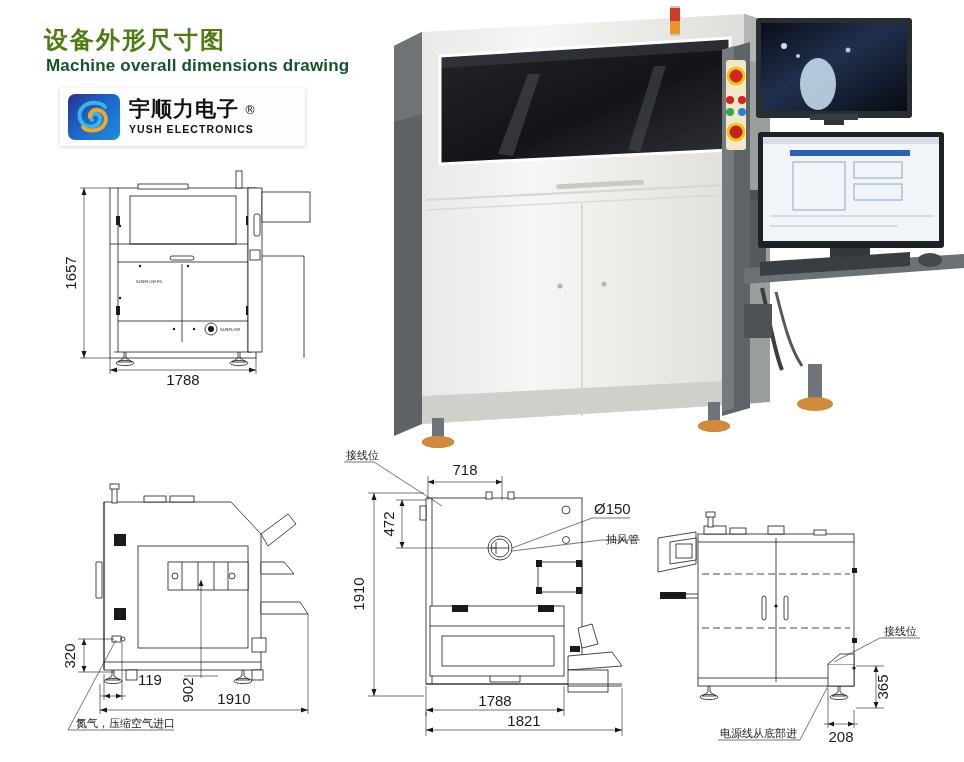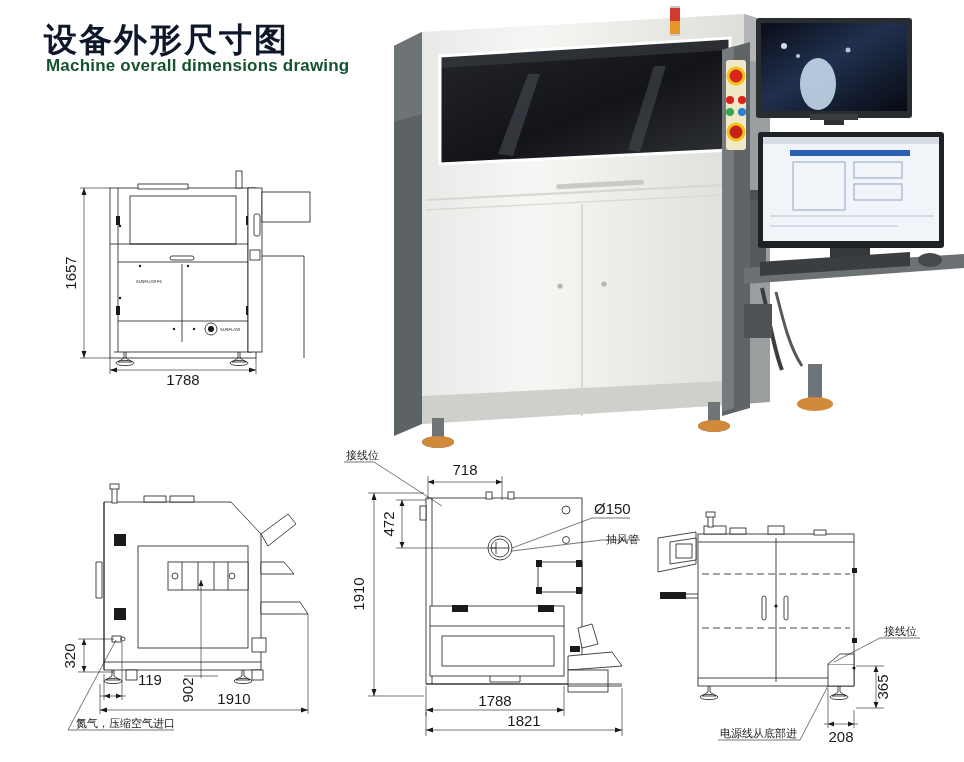--- a/index.html
+++ b/index.html
@@ -7,22 +7,22 @@
     width:964px;height:762px;
     background:#ffffff;
     font-family:"Liberation Sans","DejaVu Sans",sans-serif;
     overflow:hidden;
     position:relative;
   }
   .sheet{position:relative;width:964px;height:762px;}
 
   
   .title-cn{
-    position:absolute;left:44px;top:18px;
-    font-size:33px;font-weight:bold;color:#0f172a;
+    position:absolute;left:44px;top:24px;
+    font-size:24px;font-weight:bold;color:#4d7c0f;
     letter-spacing:2px;
     font-family:"DejaVu Sans","Liberation Sans",sans-serif;
   }
   .title-en{
     position:absolute;left:46px;top:56px;
     font-size:17px;font-weight:bold;color:#14532d;
     letter-spacing:0.2px;
   }
   .logo-box{
     position:absolute;left:60px;top:88px;
@@ -71,20 +71,35 @@
   .fillw{fill:#ffffff;}
 </style>
 </head>
 <body>
 
 <div class="sheet">
 
   <div class="title-cn">设备外形尺寸图</div>
   <div class="title-en">Machine overall dimensions drawing</div>
 
+  <div class="logo-box">
+    <div class="logo-mark">
+      <svg class="swirl" viewBox="0 0 36 34">
+        <path d="M30 7 C27 2, 14 1, 8 7 C2 13, 4 23, 12 26 C18 28, 24 25, 25 20 C26 16, 23 13, 19 14 C16 15, 15 18, 17 20" fill="none" stroke="#35b8e8" stroke-width="4" stroke-linecap="round"></path>
+        <path d="M8 27 C12 32, 24 32, 29 25 C33 19, 30 11, 23 10 C18 9, 14 13, 15 17" fill="none" stroke="#f5a623" stroke-width="4" stroke-linecap="round"></path>
+      </svg>
+    </div>
+    <div class="logo-text">
+      <div class="logo-cn">
+        <span>宇顺力电子</span>
+        <span class="logo-reg">®</span>
+      </div>
+      <div class="logo-en">YUSH ELECTRONICS</div>
+    </div>
+  </div>
 
   <div class="photo">
     <svg width="586" height="450" viewBox="0 0 586 450">
       <defs>
         <linearGradient id="bodyg" x1="0" y1="0" x2="1" y2="0">
           <stop offset="0%" stop-color="#e9e9e7"></stop>
           <stop offset="35%" stop-color="#f6f6f4"></stop>
           <stop offset="100%" stop-color="#dededa"></stop>
         </linearGradient>
         <linearGradient id="glassg" x1="0" y1="0" x2="1" y2="1">

